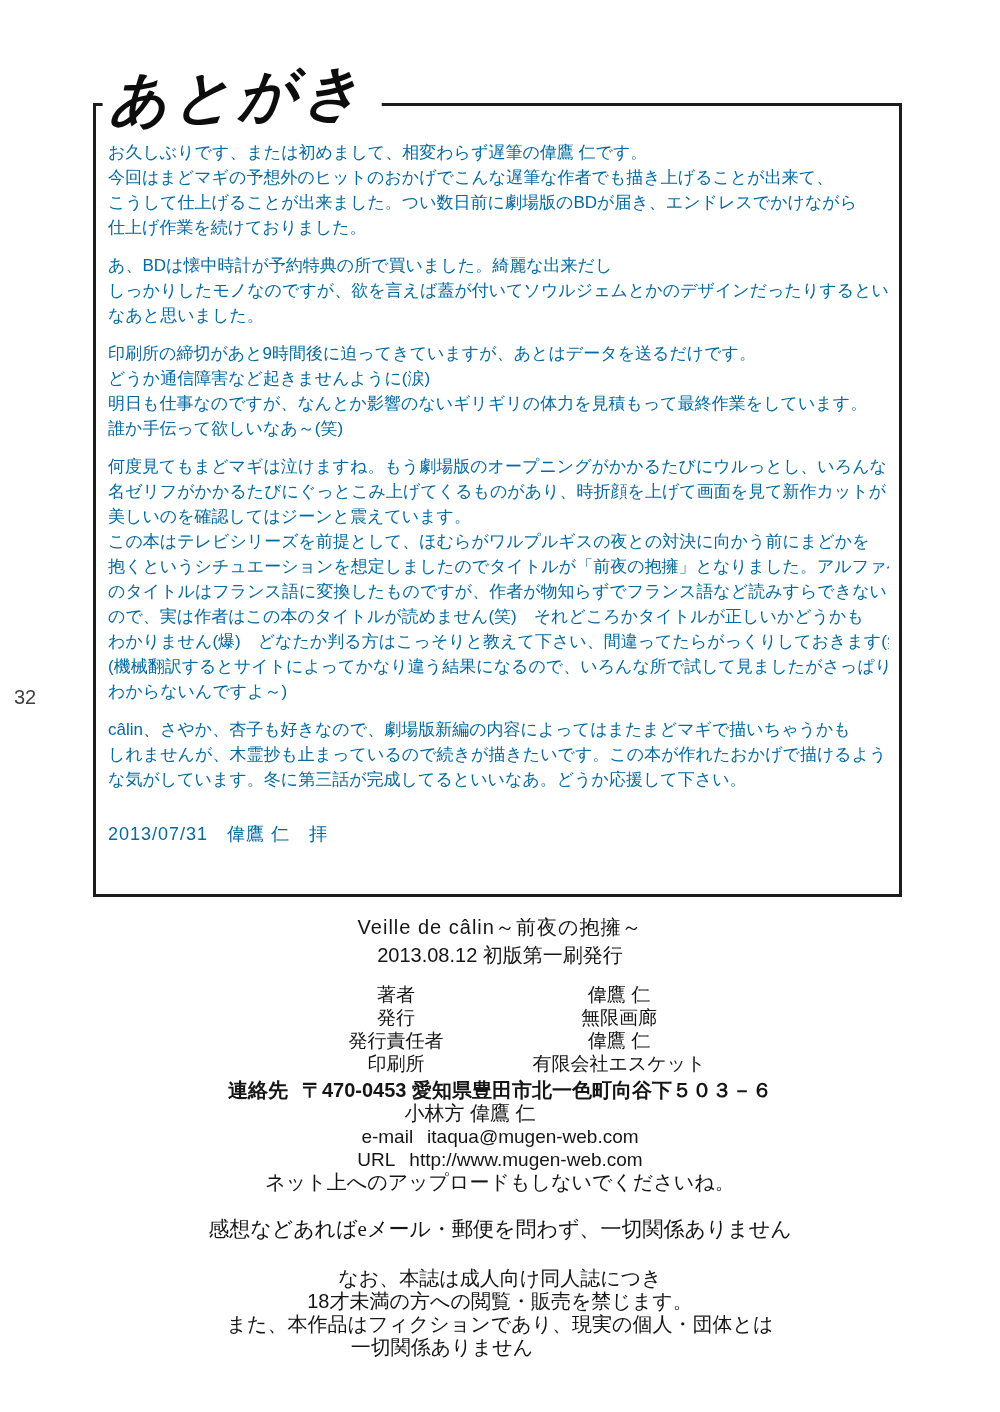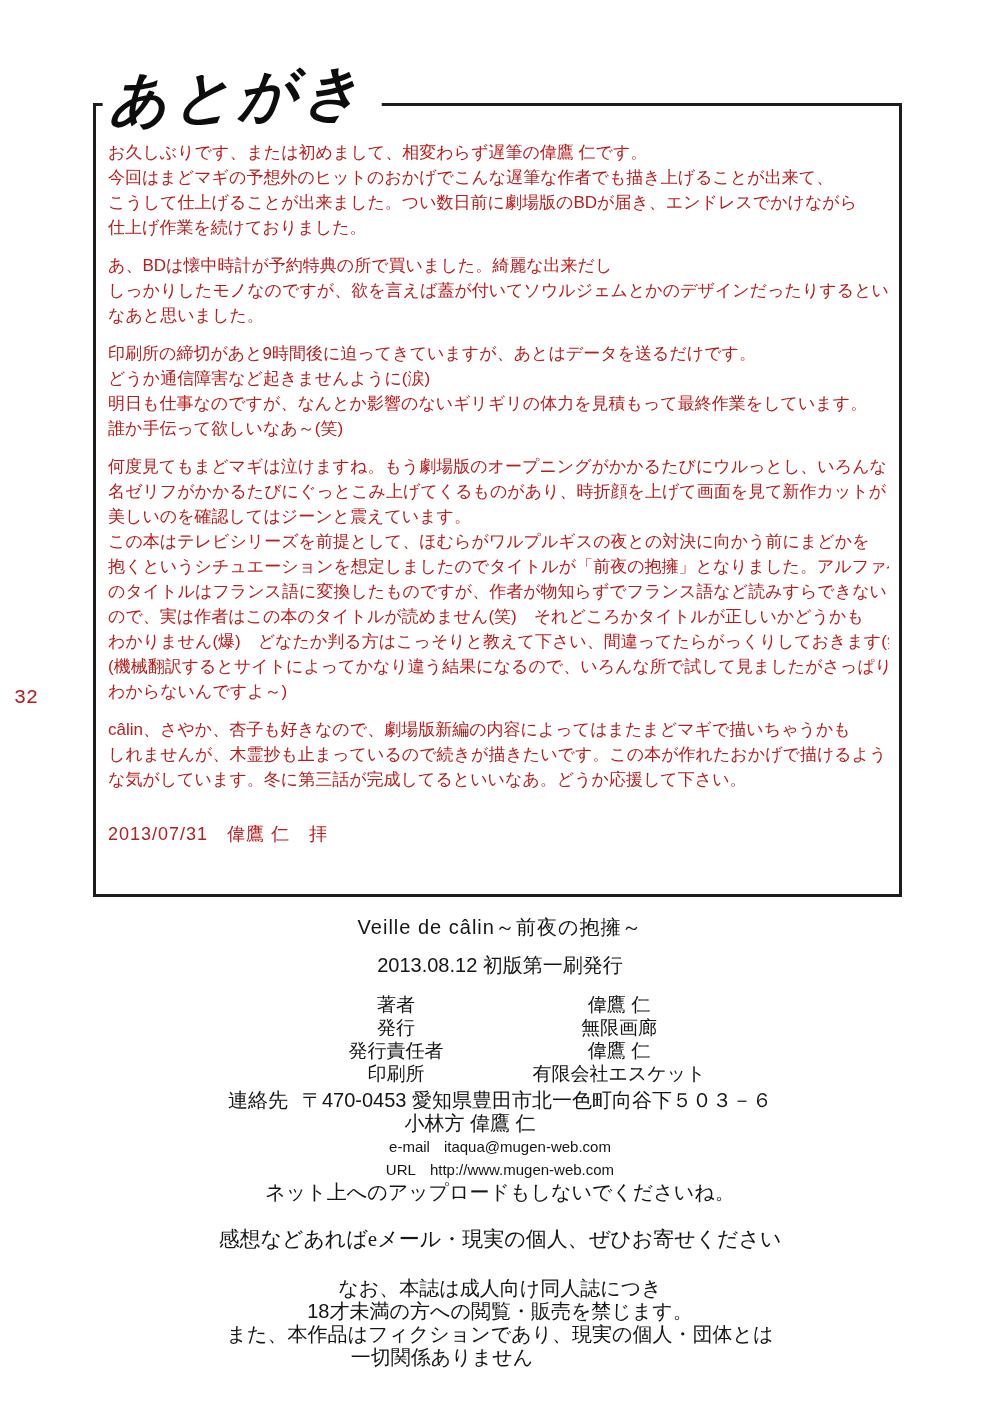--- a/index.html
+++ b/index.html
@@ -3,55 +3,55 @@
 <meta charset="utf-8">
 <style>
   html,body{margin:0;padding:0;}
   body{
     width:1000px;height:1412px;background:#ffffff;color:#111;
     font-family:"Liberation Sans","DejaVu Sans",sans-serif;
     position:relative;overflow:hidden;
   }
   .page{position:absolute;inset:0;background:#fff;}
   .page-number{
-    position:absolute;left:14px;top:686px;font-size:20px;color:#b91c1c;font-family:Liberation Mono, monospace;
+    position:absolute;left:14px;top:686px;font-size:20px;color:#404040;
   }
   
   .box{
     position:absolute;left:93px;top:103px;width:809px;height:794px;
     border:3px solid #1c1c1c;background:#fff;box-sizing:border-box;
   }
   .hand-title{
     position:absolute;top:-51px;left:8px;background:#fff;
     padding:0 16px 0 6px;
     font-size:58px;font-weight:900;font-style:italic;letter-spacing:5px;
     color:#0d0d0d;transform:rotate(-2deg);transform-origin:left bottom;
     line-height:1.55;white-space:nowrap;
   }
   .box-content{
-    padding:34px 10px 0 12px;font-size:17px;line-height:25px;color:#b91c1c;
+    padding:34px 10px 0 12px;font-size:17px;line-height:25px;color:#0369a1;
   }
   .para{margin:0 0 13px 0;}
   .line{white-space:nowrap;overflow:hidden;}
   .signature{margin-top:30px;font-size:18px;letter-spacing:1px;}
   
   .colophon{
     position:absolute;left:0;top:915px;width:1000px;text-align:center;
     font-size:20px;color:#151515;
   }
   .c-title{line-height:24px;letter-spacing:1px;}
-  .c-edition{margin-top:14px;line-height:24px;text-align:center;}
+  .c-edition{margin-top:4px;line-height:24px;text-align:center;}
   .credits{margin-top:16px;transform:translateX(30px);}
   .credit-row{display:flex;justify-content:center;gap:28px;line-height:23px;font-size:19px;}
   .credit-label{width:150px;}
   .credit-value{width:240px;text-align:center;}
-  .contact-line{margin-top:4px;line-height:23px;}
+  .contact-line{margin-top:4px;line-height:23px;font-weight:bold;}
   .contact-label{margin-right:14px;}
   .careof{line-height:23px;transform:translateX(-30px);}
-  .kv-line{line-height:23px;font-size:15px;}
+  .kv-line{line-height:23px;font-size:19px;}
   .kv-label{margin-right:14px;}
   .notice1{margin-top:26px;font-weight:bold;line-height:23px;}
   .notice2{line-height:23px;}
   .feedback{
     margin-top:24px;line-height:23px;
     font-family:"Liberation Serif","DejaVu Serif",serif;font-size:21px;
   }
   .adult-block{margin-top:26px;line-height:23px;font-size:20px;}
   .adult-block .mixed{font-family:"Liberation Serif","DejaVu Serif",serif;}
   .shift-left{transform:translateX(-58px);}
@@ -141,21 +141,21 @@
     <div class="careof">小林方 偉鷹 仁</div>
     <div class="kv-line">
       <span class="kv-label">e-mail</span><span>itaqua@mugen-web.com</span>
     </div>
     <div class="kv-line">
       <span class="kv-label">URL</span><span>http://www.mugen-web.com</span>
     </div>
 
     <div class="notice2">ネット上へのアップロードもしないでくださいね。</div>
 
-    <div class="feedback">感想などあればeメール・現実の個人、ぜひお寄せください</div>
+    <div class="feedback">感想などあればeメール・郵便を問わず、一切関係ありません</div>
 
     <div class="adult-block">
       <div>なお、本誌は成人向け同人誌につき</div>
       <div>18才未満の方への閲覧・販売を禁じます。</div>
       <div class="mixed">また、本作品はフィクションであり、現実の個人・団体とは</div>
       <div class="mixed shift-left">一切関係ありません</div>
     </div>
 
   </div>
 </div>

